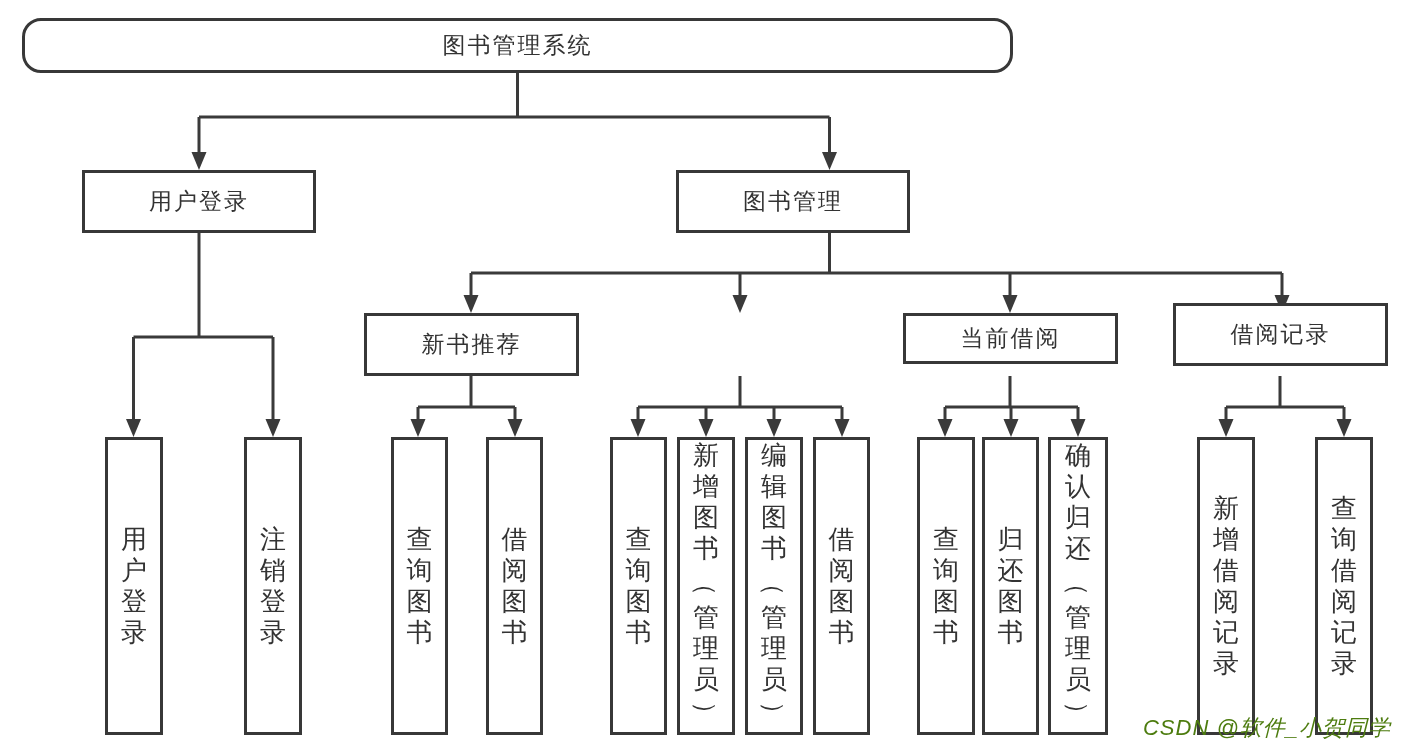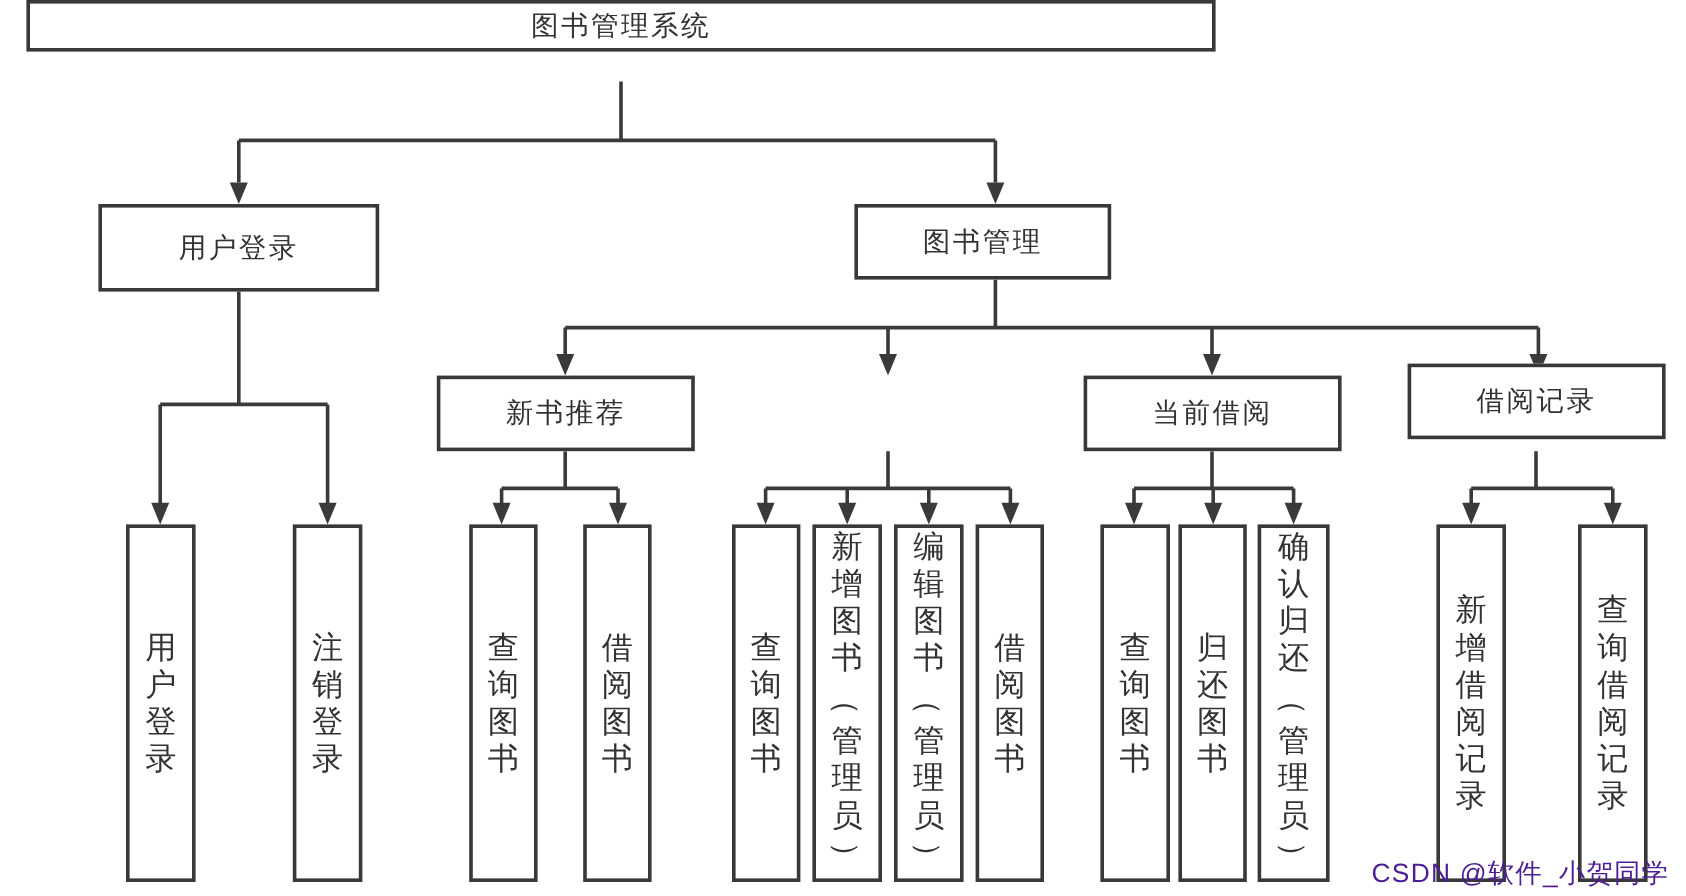--- a/index.html
+++ b/index.html
@@ -25,22 +25,23 @@
     display: flex;
     align-items: center;
     justify-content: center;
   }
   .hnode {
     font-size: 23px;
     letter-spacing: 2px;
     text-align: center;
   }
   .root-node {
-    left: 22px; top: 0; width: 991px; height: 43px;
+    left: 22px; top: 18px; width: 991px; height: 55px;
     border-width: 3px;
+    border-radius: 19px;
   }
   .vnode {
     top: 437px;
     height: 298px;
   }
   .vlabel {
     display: flex;
     flex-direction: column;
     align-items: center;
     justify-content: center;
@@ -59,22 +60,23 @@
     height: 38px;
     transform: rotate(90deg);
     line-height: 38px;
   }
   .watermark {
     position: absolute;
     right: 14px;
     bottom: 4px;
     font-size: 22px;
     letter-spacing: 1px;
-    color: #4c1d95;
+    color: #4d7c0f;
     white-space: nowrap;
+    font-style: italic;
   }
 </style>
 </head>
 <body>
 
 <div class="canvas">
 
   <svg class="connectors" width="1405" height="747" viewBox="0 0 1405 747">
     <g stroke="#3a3a3a" stroke-width="3" fill="none">
 
@@ -112,31 +114,31 @@
       <polygon points="1070.5,419 1085.5,419 1078,437"></polygon>
       <polygon points="1218.5,419 1233.5,419 1226,437"></polygon>
       <polygon points="1336.5,419 1351.5,419 1344,437"></polygon>
     </g>
   </svg>
 
   <div class="node hnode root-node">
     <span>图书管理系统</span>
   </div>
 
-  <div class="node hnode" style="left:82px;top:170px;width:234px;height:73px">
+  <div class="node hnode" style="left:82px;top:170px;width:234px;height:63px">
     <span>用户登录</span>
   </div>
-  <div class="node hnode" style="left:712px;top:170px;width:214px;height:63px">
+  <div class="node hnode" style="left:676px;top:170px;width:234px;height:63px">
     <span>图书管理</span>
   </div>
 
   <div class="node hnode" style="left:364px;top:313px;width:215px;height:63px">
     <span>新书推荐</span>
   </div>
-  <div class="node hnode" style="left:903px;top:313px;width:215px;height:63px">
+  <div class="node hnode" style="left:903px;top:313px;width:215px;height:51px">
     <span>当前借阅</span>
   </div>
   <div class="node hnode" style="left:1173px;top:303px;width:215px;height:63px">
     <span>借阅记录</span>
   </div>
 
   <div class="node vnode" style="left:105px;width:58px">
     <div class="vlabel">
         <span class="vchar">用</span>
         <span class="vchar">户</span>

